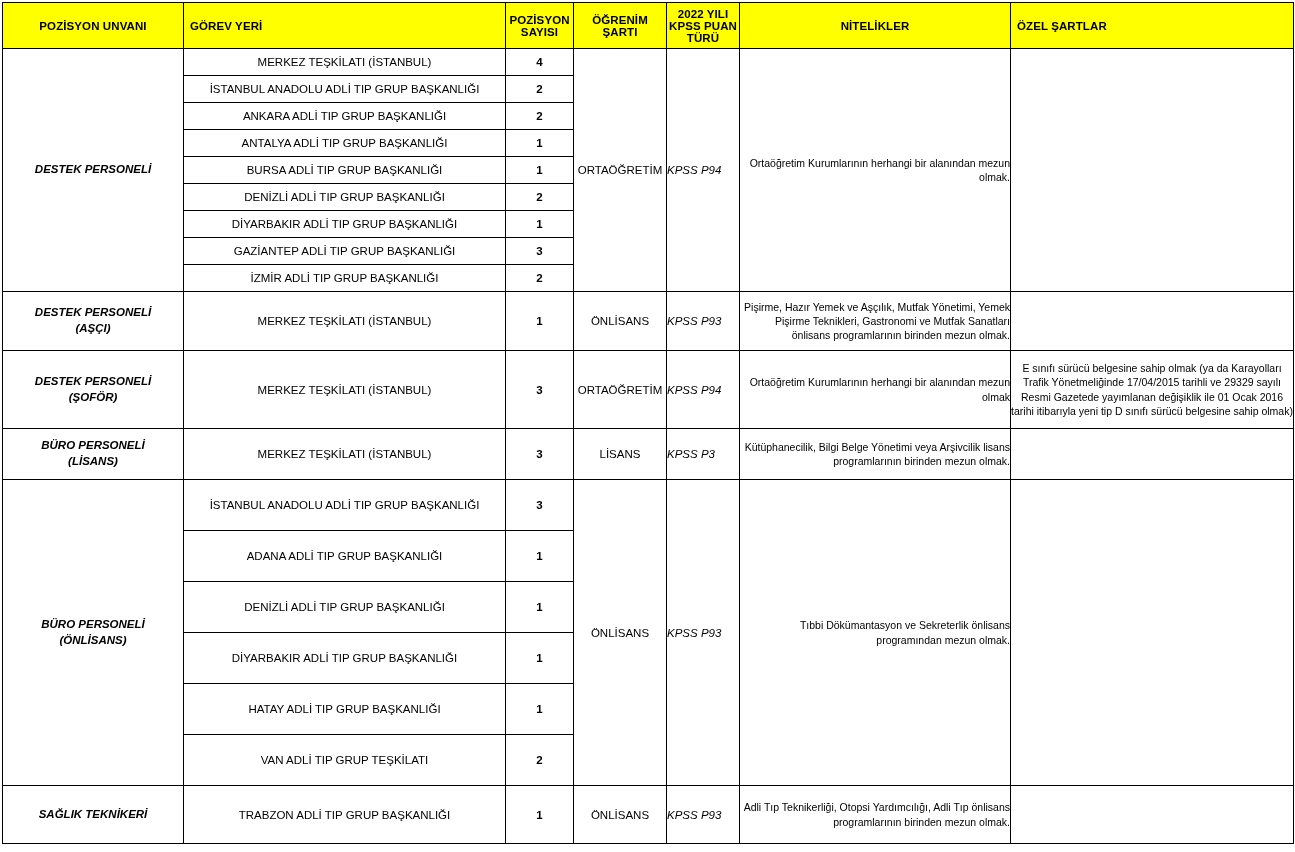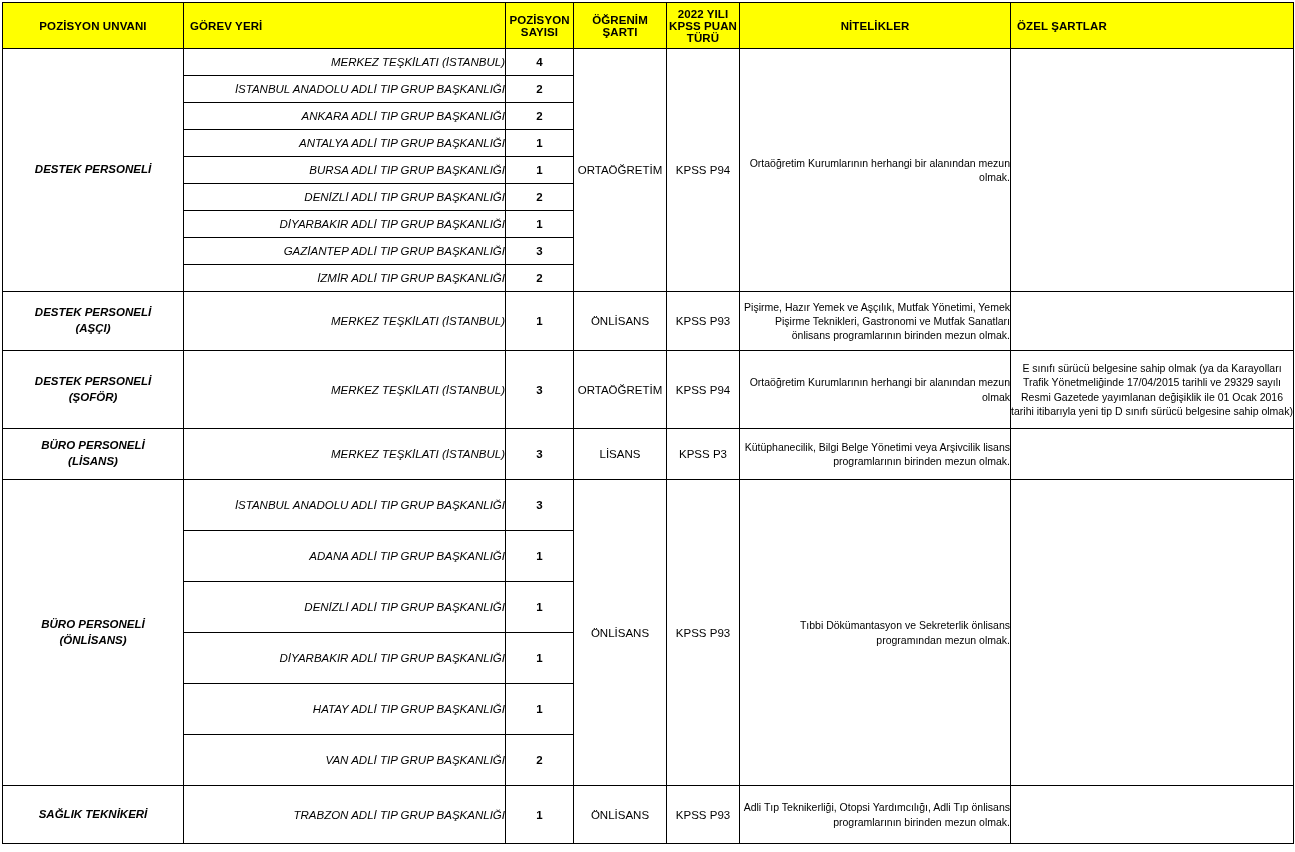--- a/index.html
+++ b/index.html
@@ -58,38 +58,38 @@
 
   td.pos-title {
     text-align: center;
     font-size: 11.5px;
     font-weight: bold;
     line-height: 1.35;
     padding: 3px 4px;
     font-style: italic;
   }
   td.workplace {
-    text-align: right;
+    text-align: center;
     font-size: 11.5px;
     padding: 3px 0 3px 8px;
     height: 26px;
+  }
+  td.count {
+    text-align: center;
+    font-size: 11.5px;
+    font-weight: bold;
+  }
+  td.edu {
+    text-align: center;
+    font-size: 11.5px;
+  }
+  td.score {
+    text-align: left;
+    font-size: 11.5px;
     font-style: italic;
-  }
-  td.count {
-    text-align: center;
-    font-size: 11.5px;
-    font-weight: bold;
-  }
-  td.edu {
-    text-align: center;
-    font-size: 11.5px;
-  }
-  td.score {
-    text-align: center;
-    font-size: 11.5px;
   }
   td.quals {
     text-align: right;
     font-size: 10.5px;
     line-height: 1.35;
     padding: 4px 6px;
   }
   td.special {
     text-align: center;
     font-size: 10.5px;
@@ -238,21 +238,21 @@
       </tr>
       <tr>
         <td class="workplace" style="height:50px;">DİYARBAKIR ADLİ TIP GRUP BAŞKANLIĞI</td>
         <td class="count">1</td>
       </tr>
       <tr>
         <td class="workplace" style="height:50px;">HATAY ADLİ TIP GRUP BAŞKANLIĞI</td>
         <td class="count">1</td>
       </tr>
       <tr>
-        <td class="workplace" style="height:50px;">VAN ADLİ TIP GRUP BAŞKANLIĞI</td>
+        <td class="workplace" style="height:50px;">VAN ADLİ TIP GRUP TEŞKİLATI</td>
         <td class="count">2</td>
       </tr>
 
       <tr class="tall-row">
         <td class="pos-title" style="height:57px;">
           <div>SAĞLIK TEKNİKERİ</div>
         </td>
         <td class="workplace">TRABZON ADLİ TIP GRUP BAŞKANLIĞI</td>
         <td class="count">1</td>
         <td class="edu">ÖNLİSANS</td>

